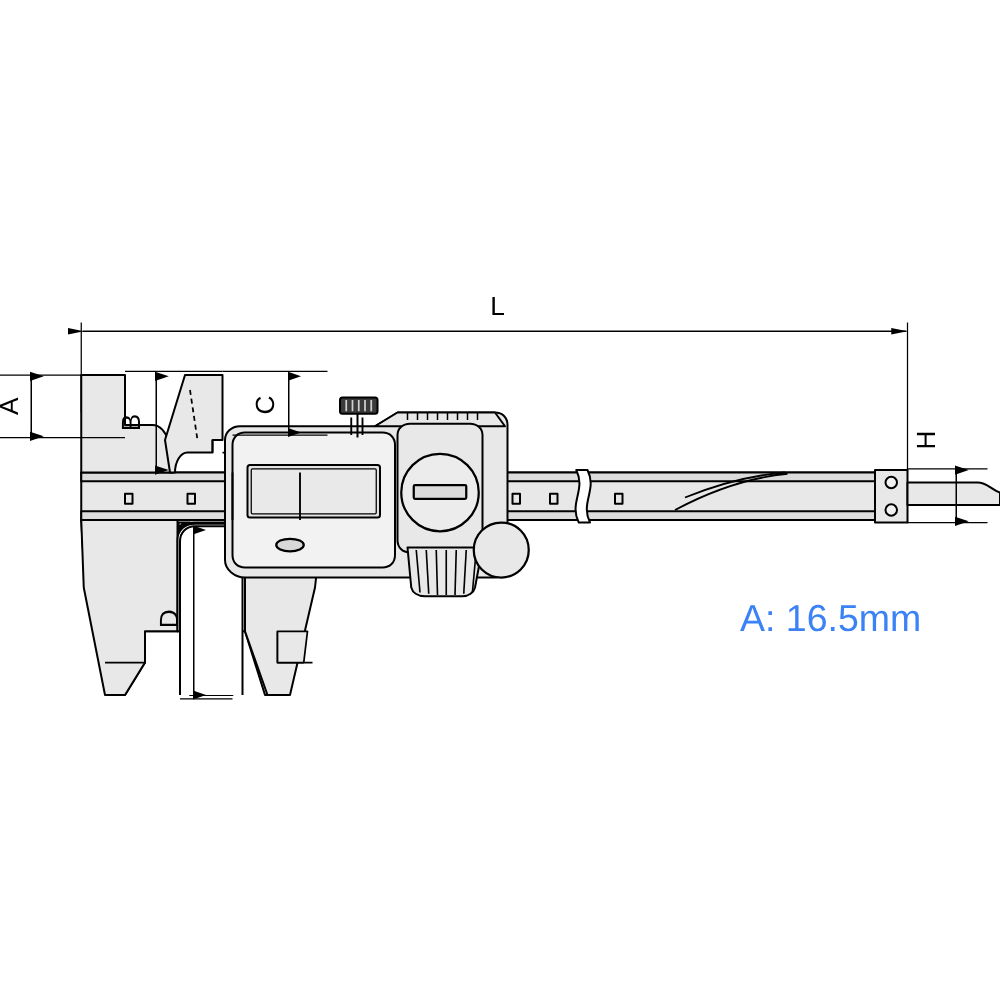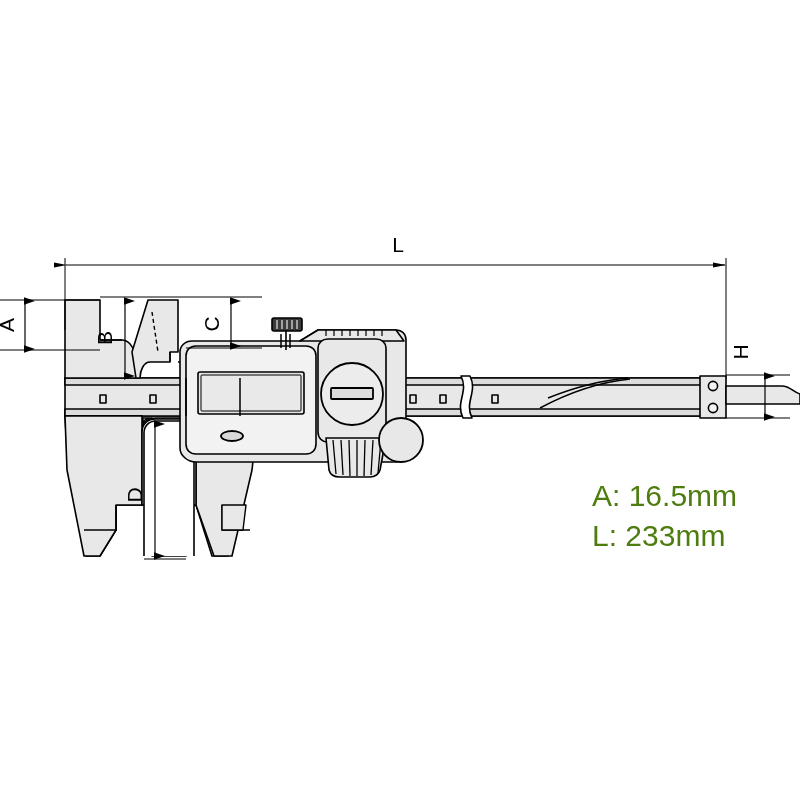--- a/index.html
+++ b/index.html
@@ -1,21 +1,21 @@
 <!DOCTYPE html>
 <html><head>
 <meta charset="utf-8">
 <style>
   html,body{margin:0;padding:0;background:#ffffff;}
   body{width:800px;height:800px;overflow:hidden;
        font-family:"Liberation Sans","DejaVu Sans",sans-serif;}
   #stage{position:relative;width:800px;height:800px;background:#fff;}
   #drawing{position:absolute;left:0;top:0;width:800px;height:800px;}
   .legend{position:absolute;left:592px;top:476px;width:200px;}
-  .legend-row{font-size:30px;line-height:40px;color:#4d7c0f;white-space:nowrap;
+  .legend-row{font-size:30px;line-height:40px;color:#3b82f6;white-space:nowrap;
               font-family:"Liberation Sans","DejaVu Sans",sans-serif;}
   .dimtext{font-family:"Liberation Sans","DejaVu Sans",sans-serif;
            font-size:21px;fill:#000;}
 </style>
 </head>
 <body>
 
 <div id="stage">
 
   <svg id="drawing" viewBox="0 0 800 800">
@@ -231,16 +231,15 @@
         <path stroke-width="1" d="M726,418 L790,418"></path>
         <path stroke-width="1.2" marker-start="url(#arrUp)" marker-end="url(#arrDown)" d="M765,376 L765,417"></path>
         <text class="dimtext" x="748" y="352" text-anchor="middle" stroke="none" transform="rotate(-90 748 352)">H</text>
       </g>
 
     </g>
   </svg>
 
   <div class="legend">
     <div class="legend-row">A: 16.5mm</div>
-    <div class="legend-row">L: 233mm</div>
   </div>
 
 </div>
 
 </body></html>

